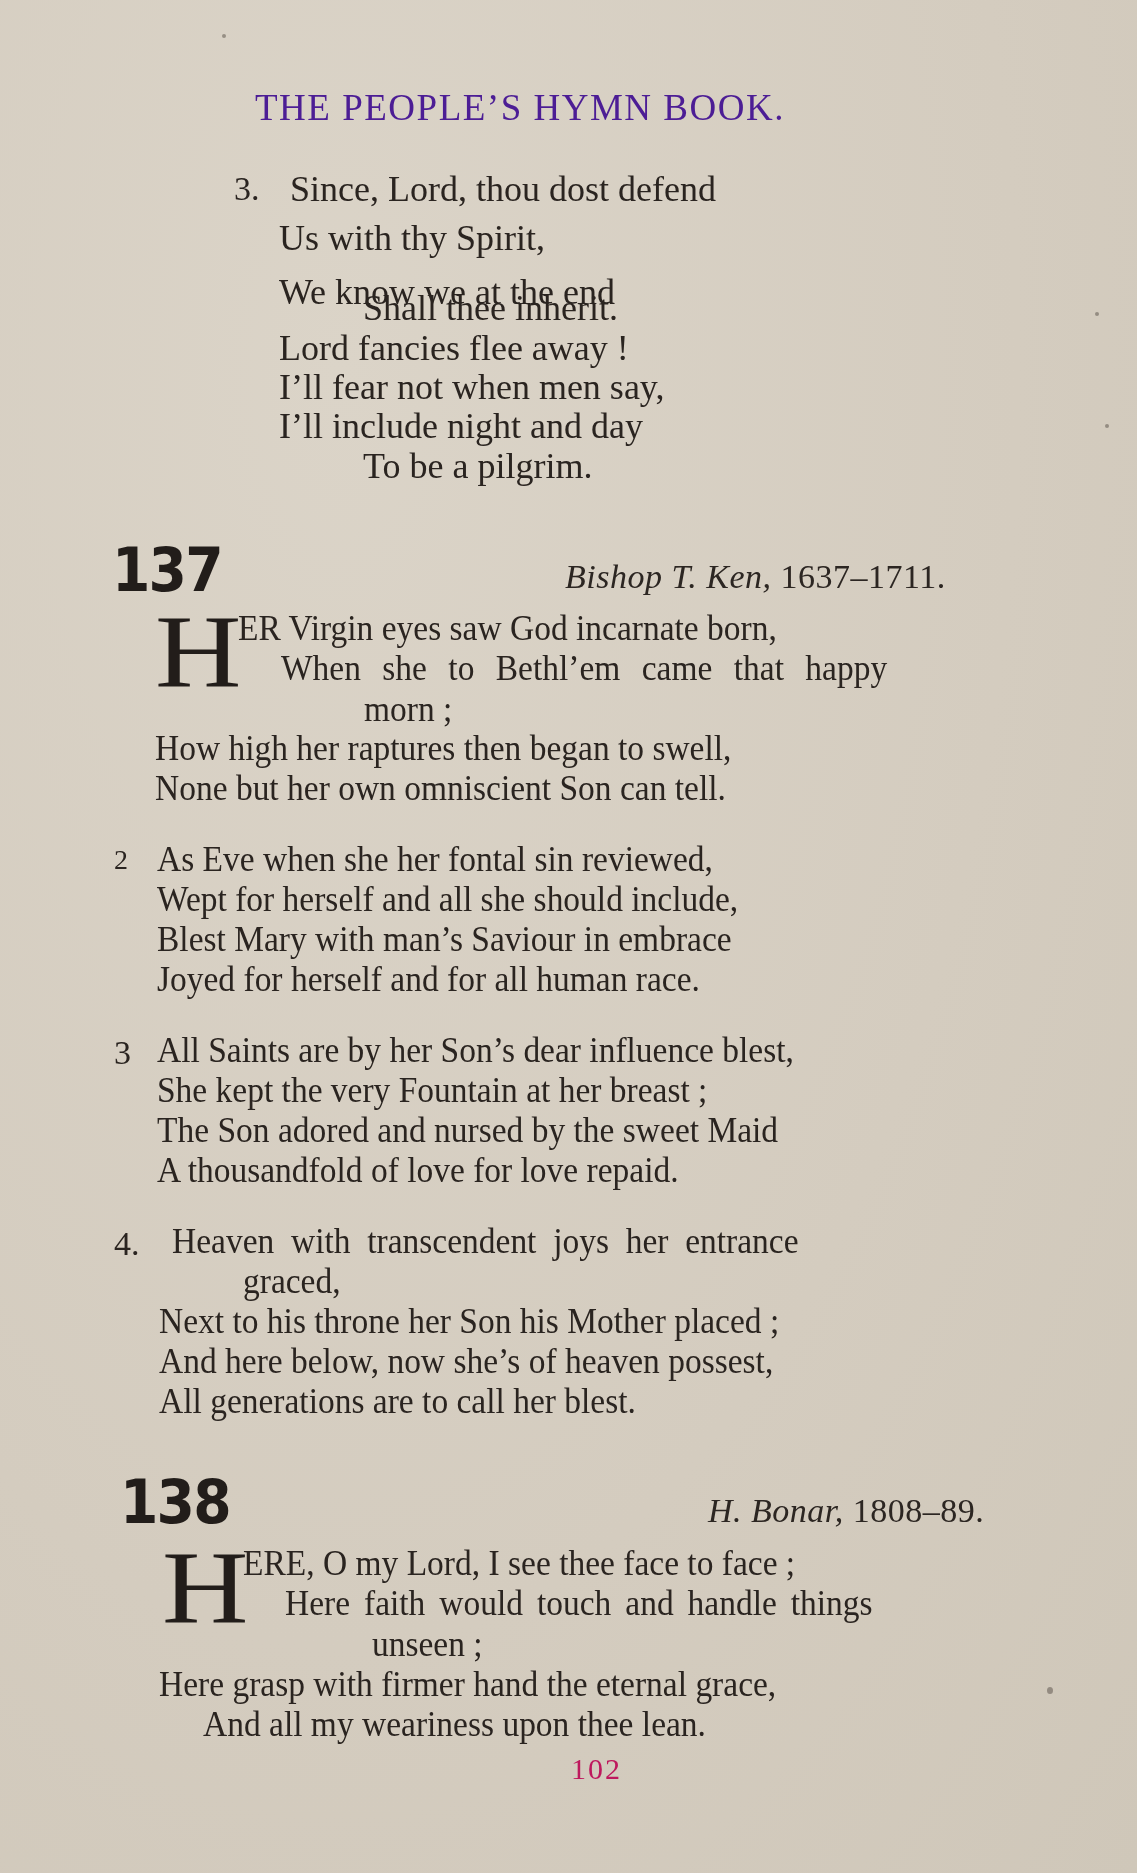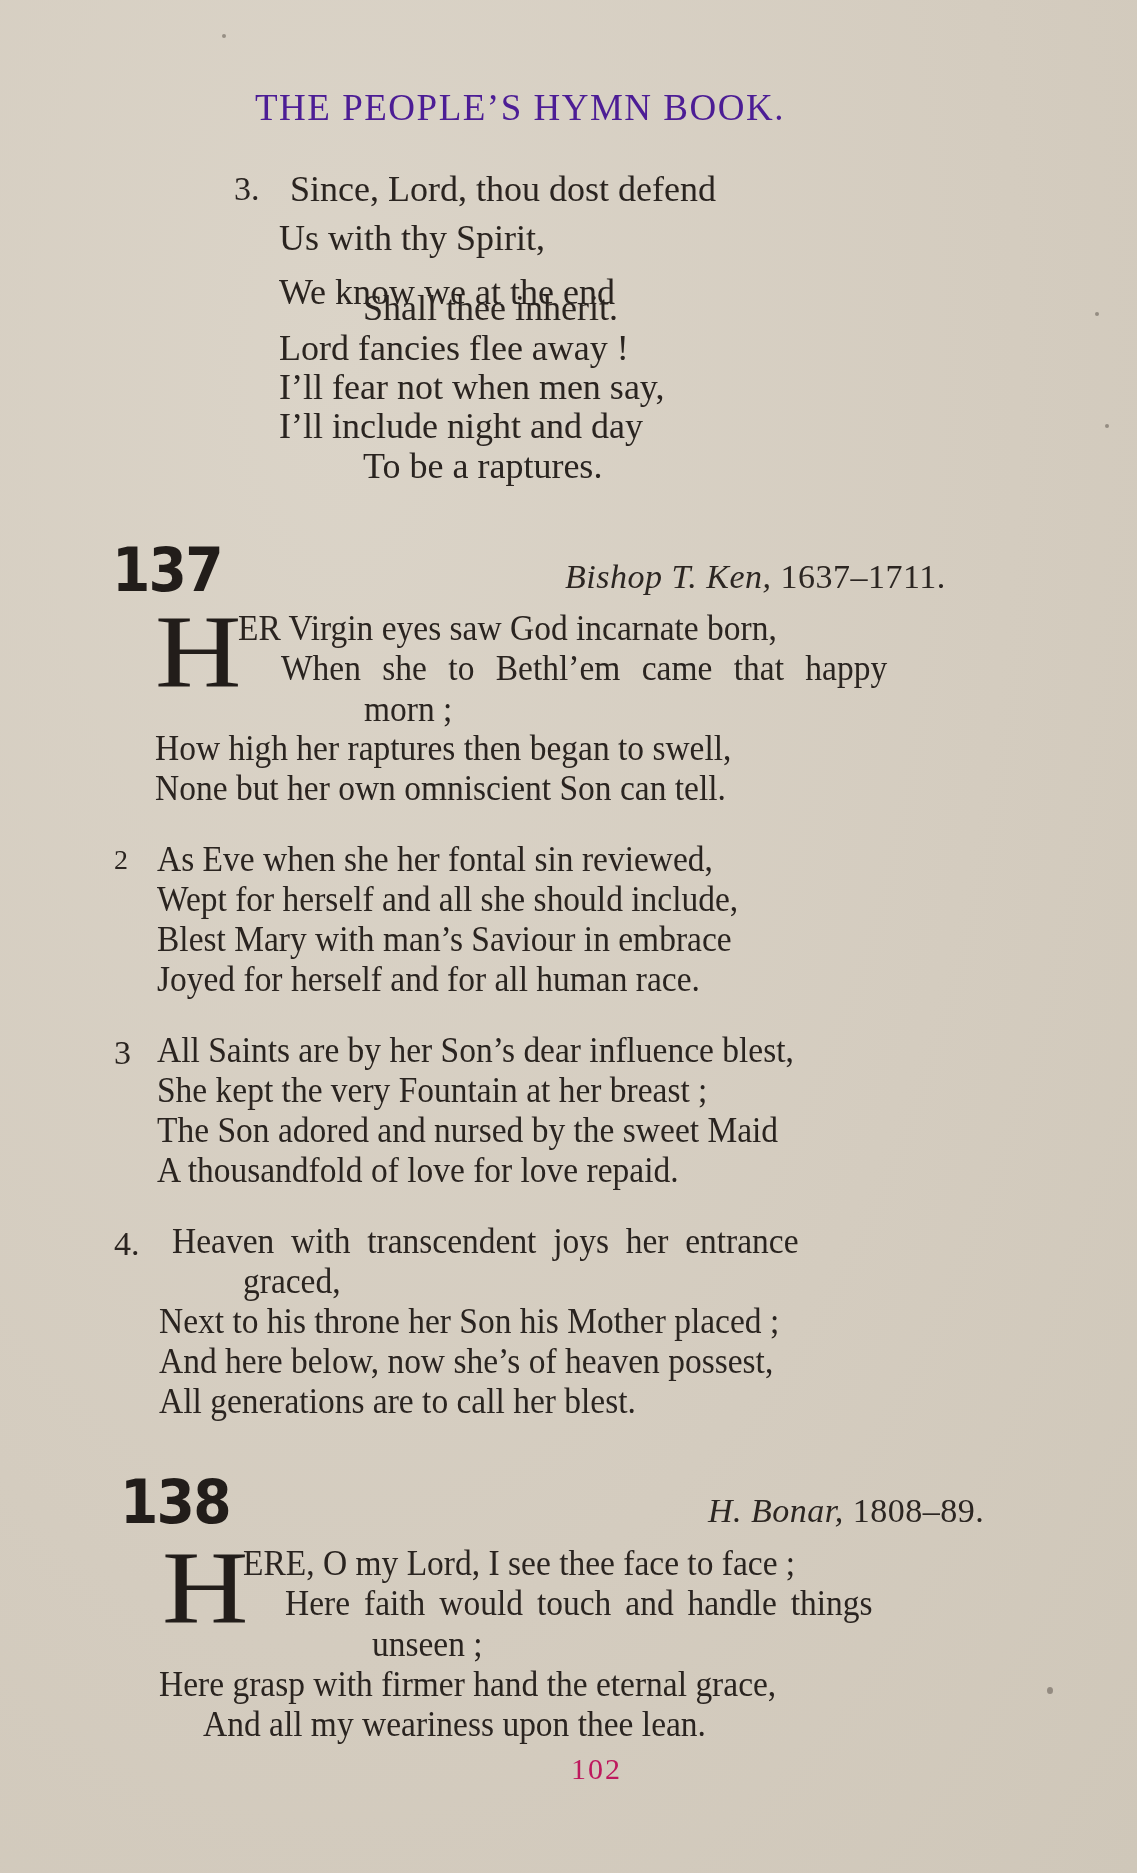--- a/index.html
+++ b/index.html
@@ -56,21 +56,21 @@
 
 <div>
   <div class="abs vnum" style="left:234px; top:170px;">3.</div>
   <div class="abs line" style="left:290px; top:168px;">Since, Lord, thou dost defend</div>
   <div class="abs line" style="left:279px; top:208px;margin-top:9px;">Us with thy Spirit,</div>
   <div class="abs line" style="left:279px; top:247px;margin-top:24px;">We know we at the end</div>
   <div class="abs line" style="left:363px; top:287px;">Shall thee inherit.</div>
   <div class="abs line" style="left:279px; top:327px;">Lord fancies flee away !</div>
   <div class="abs line" style="left:279px; top:366px;">I’ll fear not when men say,</div>
   <div class="abs line" style="left:279px; top:405px;">I’ll include night and day</div>
-  <div class="abs line" style="left:363px; top:445px;">To be a raptures.</div>
+  <div class="abs line" style="left:363px; top:445px;">To be a pilgrim.</div>
 </div>
 
 <div>
   <div class="abs hymn-num" style="left:112px; top:535px;">137</div>
   <div class="abs author" style="left:565px; top:558px;">
     <i>Bishop T. Ken,</i>
     <span>1637–1711.</span>
   </div>
 
   <div class="abs dropcap" style="left:155px; top:600px;">H</div>

